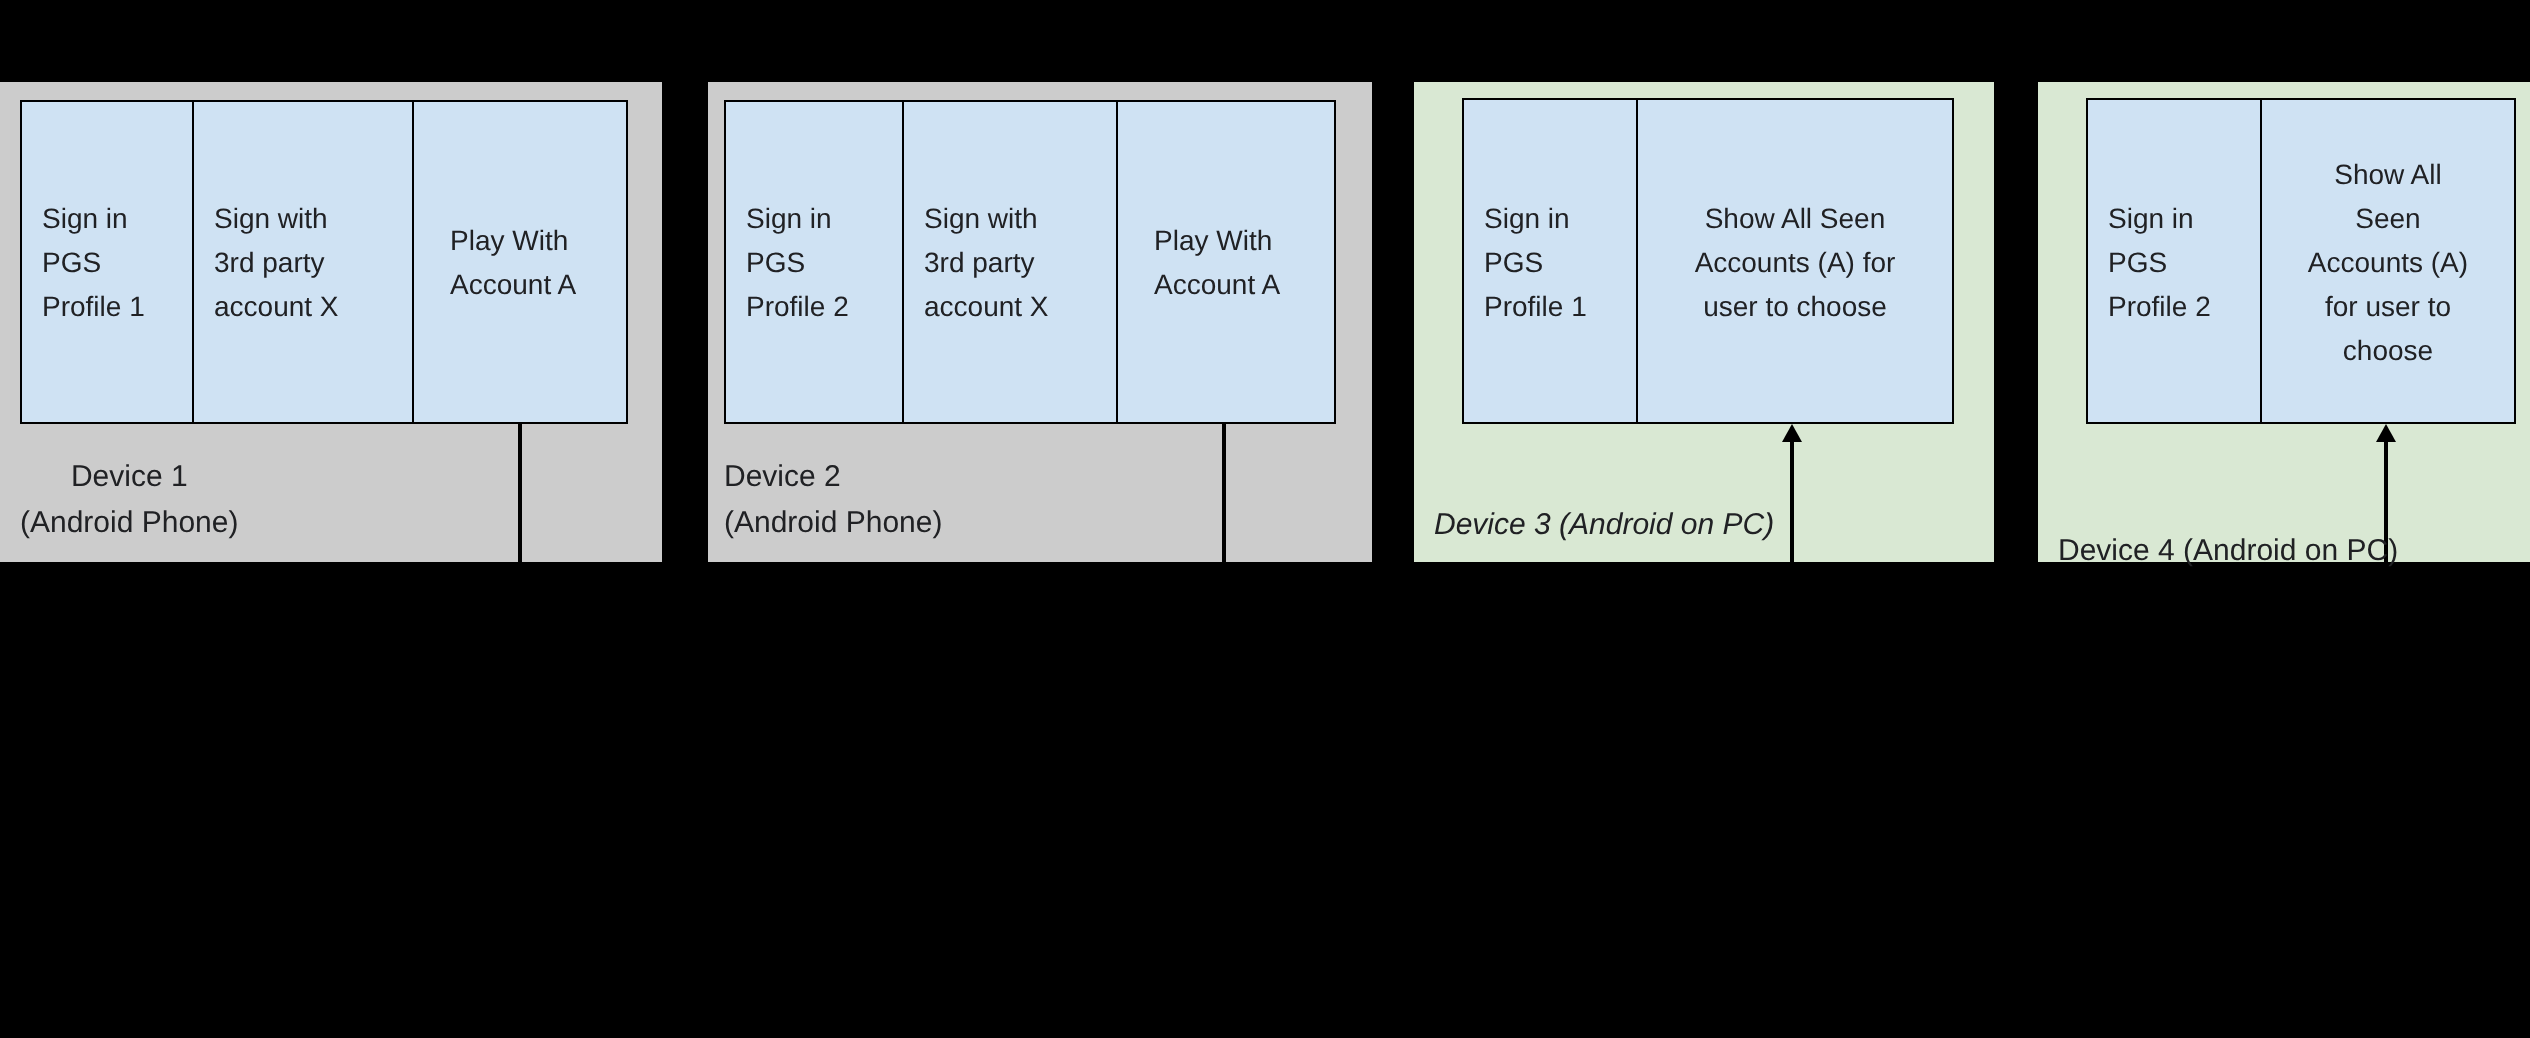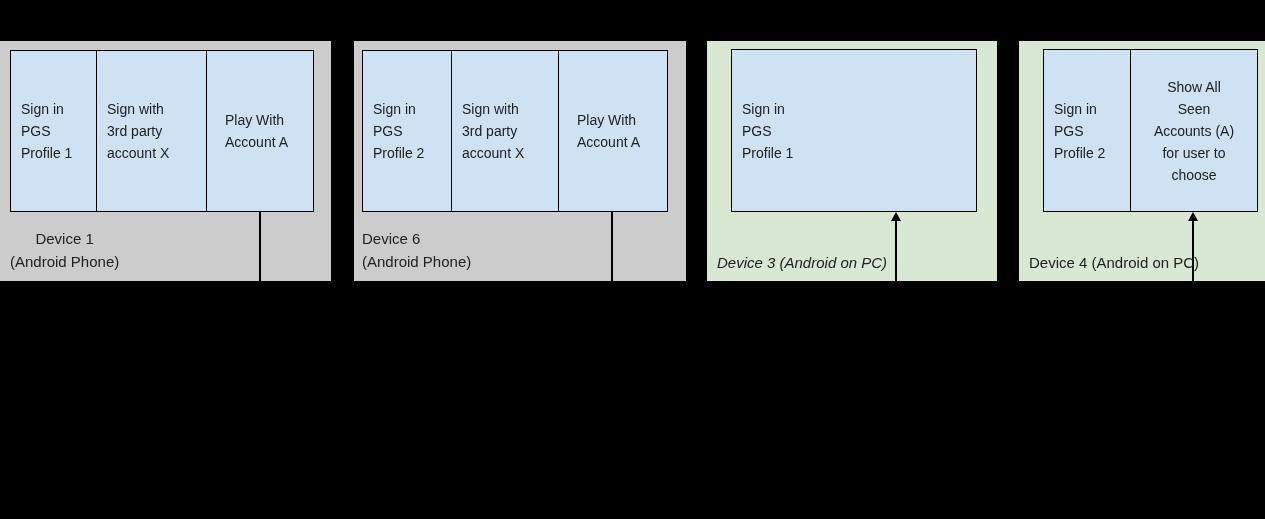--- a/index.html
+++ b/index.html
@@ -58,21 +58,21 @@
   .device-label {
     position: absolute;
     font-size: 15px;
     line-height: 23px;
     color: #202124;
     white-space: pre-line;
   }
   #device-1 .device-label { left: 10px; top: 186px; text-align: center; }
   #device-2 .device-label { left: 8px;  top: 186px; }
   #device-3 .device-label { left: 10px; top: 210px; font-style: italic; }
-  #device-4 .device-label { left: 10px; top: 210px; }
+  #device-4 .device-label { left: 10px; top: 223px; }
 
   .vline {
     position: absolute;
     width: 2px;
     background: #000;
   }
   #device-1 .vline { left: 259px; top: 171px; height: 69px; }
   #device-2 .vline { left: 257px; top: 171px; height: 69px; }
   #device-3 .vline { left: 188px; top: 179px; height: 61px; }
   #device-4 .vline { left: 173px; top: 179px; height: 61px; }
@@ -114,29 +114,32 @@
       <div class="cell cell-1">Sign in
 PGS
 Profile 2</div>
       <div class="cell cell-2">Sign with
 3rd party
 account X</div>
       <div class="cell grow">Play With
 Account A</div>
     </div>
     <div class="vline"></div>
-    <div class="device-label">Device 6
+    <div class="device-label">Device 2
 (Android Phone)</div>
   </div>
 
   <div class="device pc" id="device-3">
     <div class="cells">
       <div class="cell cell-1">Sign in
 PGS
 Profile 1</div>
+      <div class="cell grow center">Show All Seen
+Accounts (A) for
+user to choose</div>
     </div>
     <div class="vline"></div>
     <div class="arrowhead"></div>
     <div class="device-label">Device 3 (Android on PC)</div>
   </div>
 
   <div class="device pc" id="device-4">
     <div class="cells">
       <div class="cell cell-1">Sign in
 PGS

